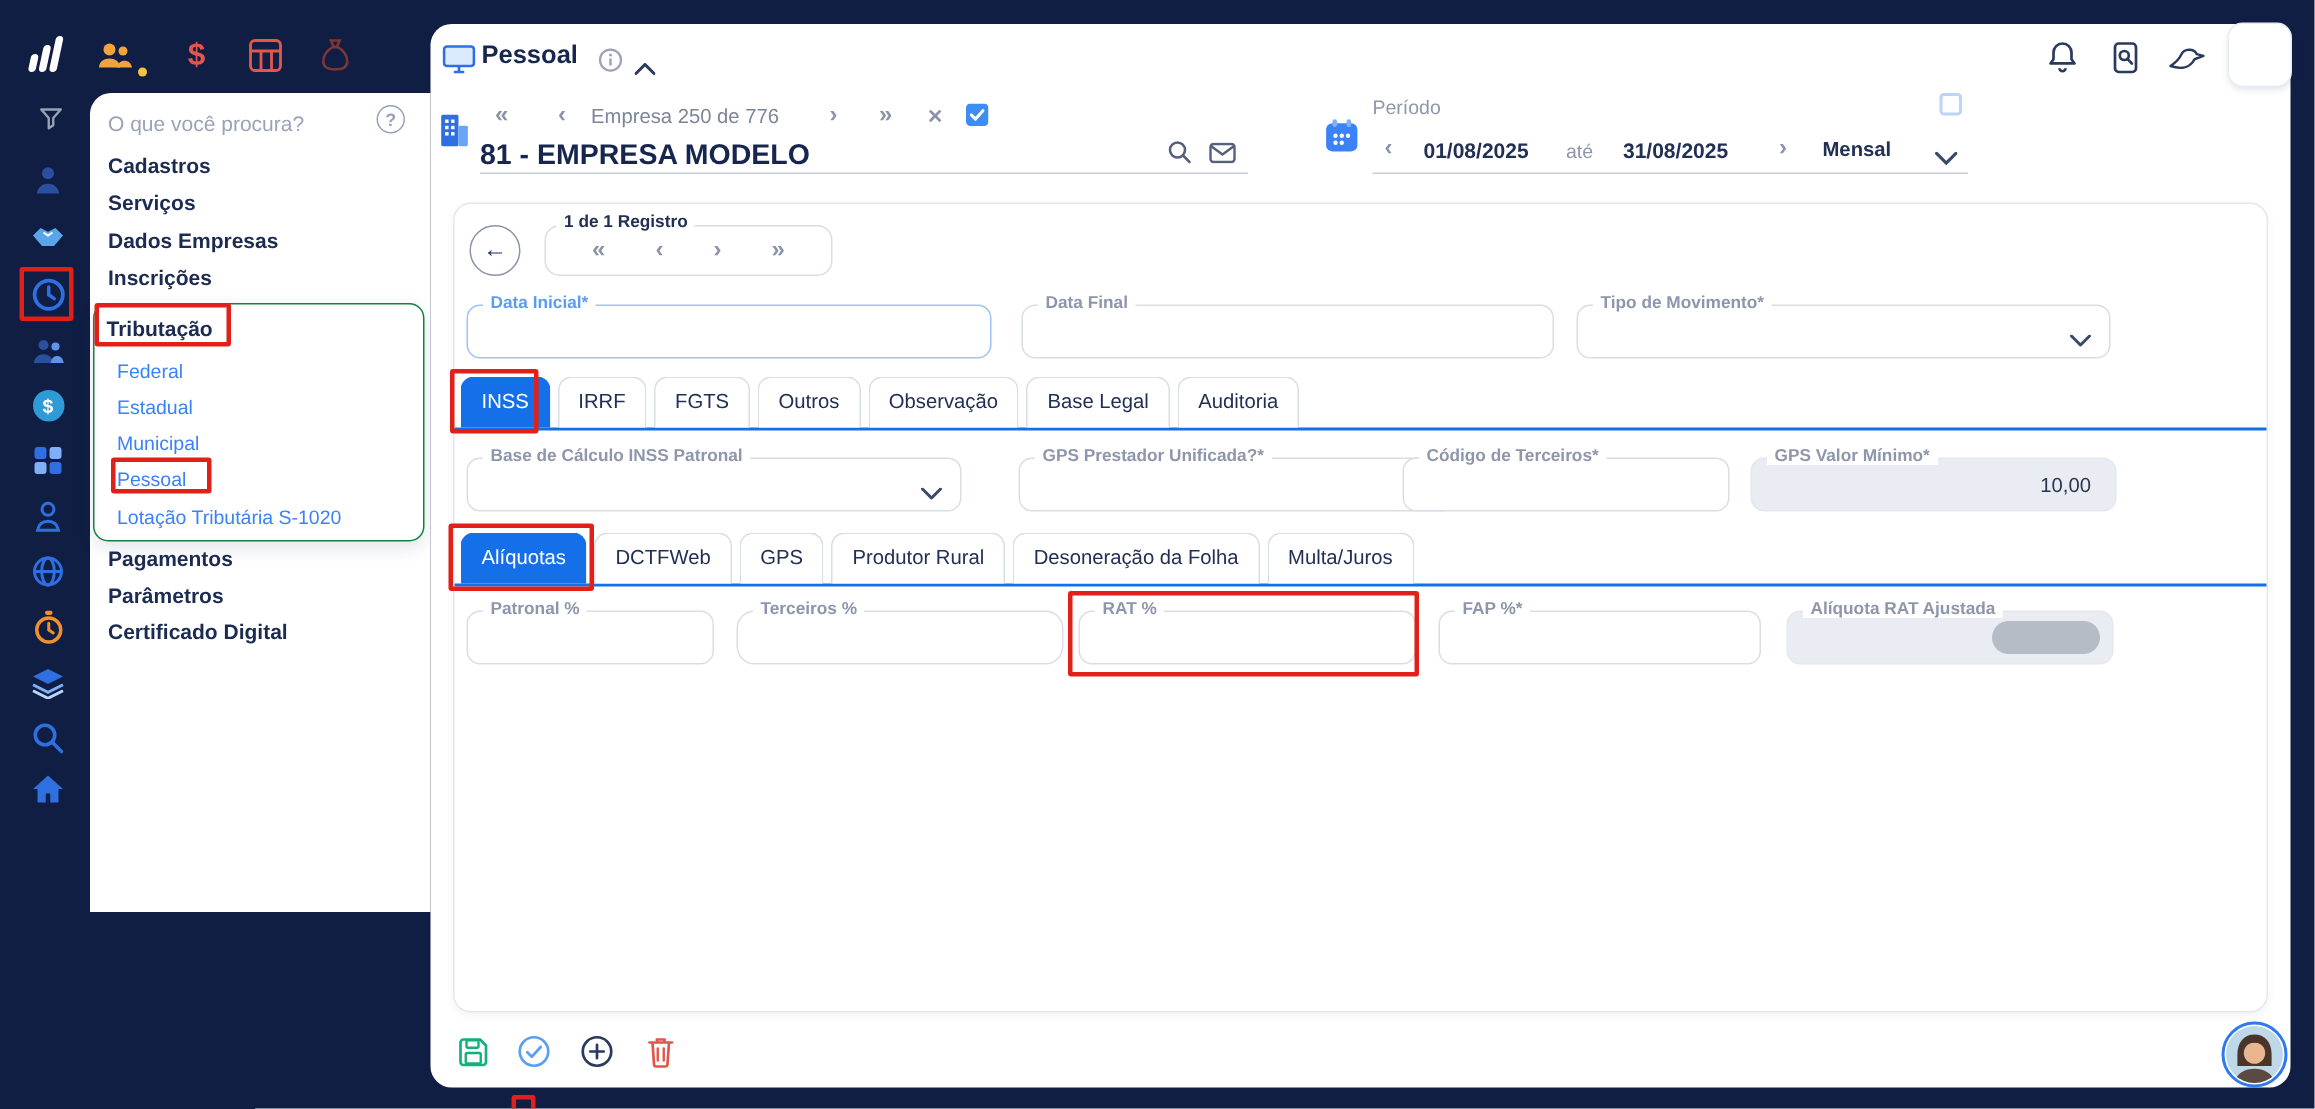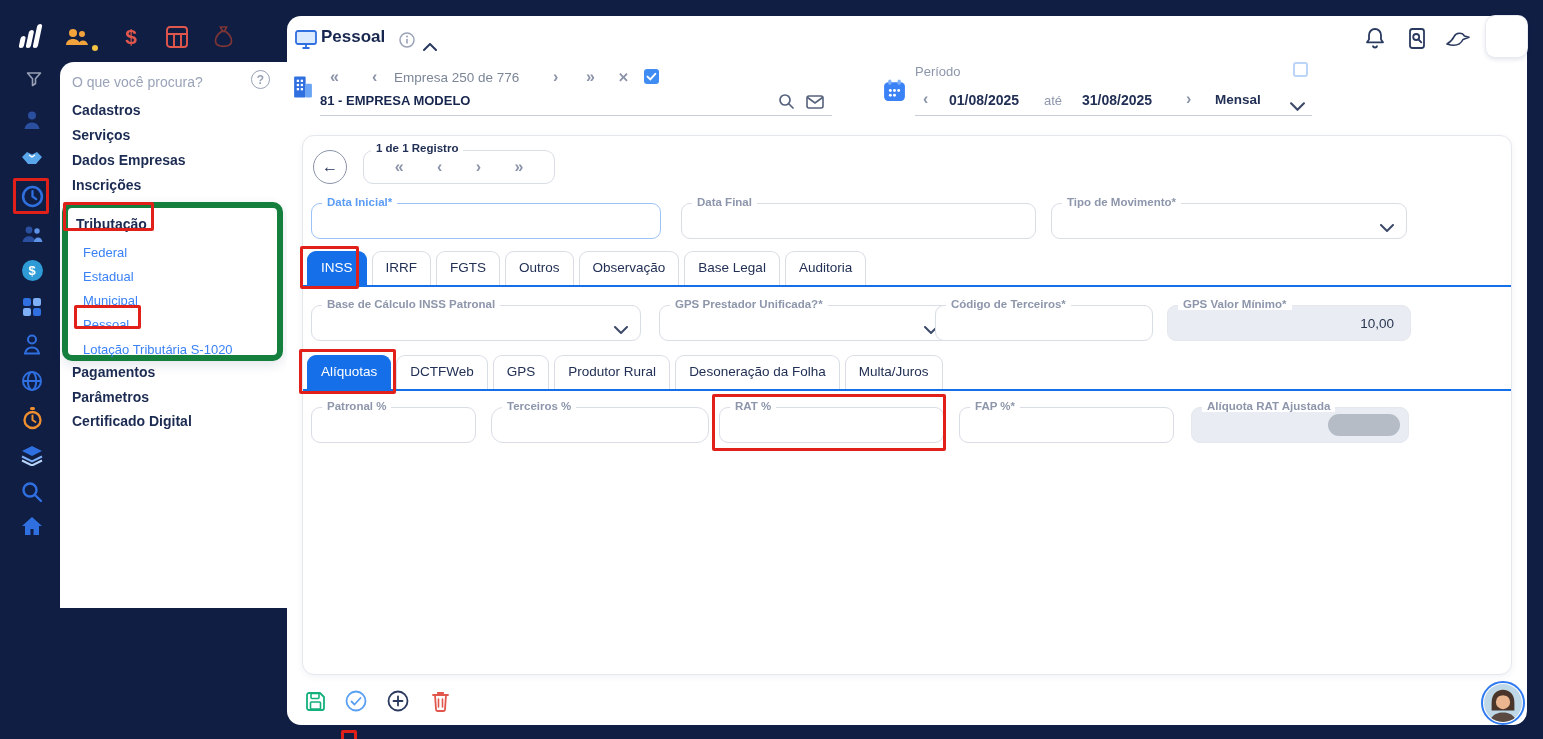--- a/index.html
+++ b/index.html
@@ -37,30 +37,30 @@
   .search-input { position:absolute; left:12px; top:8px; width:168px; height:24px;
     border:none; outline:none; background:transparent; font-family:"Liberation Sans",sans-serif;
     font-size:14px; color:#3a4663; }
   .search-input::placeholder { color:#9aa3b8; }
   .help-circle { position:absolute; left:191px; top:8px; width:19px; height:19px; border-radius:50%;
     border:1.6px solid #98a1b5; color:#98a1b5; font-size:12px; font-weight:bold;
     display:flex; align-items:center; justify-content:center; cursor:pointer; }
   .menu-item { position:absolute; left:12px; font-size:14px; font-weight:bold; color:#1c2b52;
     cursor:pointer; white-space:nowrap; }
   .submenu-card { position:absolute; left:2px; top:140px; width:221px; height:159px;
-    background:#fff; border:6px solid #15803d; border-radius:10px;
+    background:#fff; border:1px solid #15803d; border-radius:10px;
     box-shadow:0 4px 12px rgba(25,45,90,.12); }
   .submenu-title { position:absolute; left:8px; top:8px; font-size:14px; font-weight:bold; color:#1c2b52; cursor:pointer; }
   .submenu-item { position:absolute; left:15px; font-size:13px; color:#3b82f6; cursor:pointer; white-space:nowrap; }
 
   
   .page-title { position:absolute; left:34px; top:11px; font-size:17px; font-weight:bold; color:#17264e; }
   .nav-glyph { color:#8a93a8; font-size:16px; font-weight:bold; cursor:pointer; line-height:1; }
   .pager-label { position:absolute; left:107px; top:54px; font-size:13.5px; color:#7c8698; }
-  .company-name { position:absolute; left:33px; top:77px; font-size:13px; font-weight:bold; color:#17264e; }
+  .company-name { position:absolute; left:33px; top:77px; font-size:19px; font-weight:bold; color:#17264e; }
   .hline { position:absolute; height:1px; background:#c9cedb; }
   .period-title { position:absolute; left:628px; top:48px; font-size:13px; color:#8d96ab; }
   .date-text { font-size:14px; font-weight:bold; color:#223055; }
   .until-text { font-size:13px; color:#8d96ab; }
   .mode-text { font-size:13.5px; font-weight:bold; color:#223055; }
   .cb-checked { width:15px; height:15px; cursor:pointer; }
   .cb-empty { width:15px; height:15px; border:2px solid #bcd4f5; border-radius:3px; cursor:pointer; }
 
   
   .form-card { position:absolute; left:15px; top:119px; width:1210px; height:540px;
@@ -405,21 +405,21 @@
     <div class="blue-line" style="top:148.5px;"></div>
 
     <div class="field" style="left:8px;top:169px;width:330px;">
       <span class="flabel">Base de Cálculo INSS Patronal</span>
       <span class="chev">
         <svg width="14" height="8" viewBox="0 0 14 8">
             <path d="M1 1l6 6 6-6" fill="none" stroke="#3c4a68" stroke-width="2" stroke-linecap="round"></path>
           </svg>
       </span>
     </div>
-    <div class="field" style="left:356px;top:169px;width:292px;">
+    <div class="field" style="left:376px;top:169px;width:292px;">
       <span class="flabel">GPS Prestador Unificada?*</span>
       <span class="chev">
         <svg width="14" height="8" viewBox="0 0 14 8">
             <path d="M1 1l6 6 6-6" fill="none" stroke="#3c4a68" stroke-width="2" stroke-linecap="round"></path>
           </svg>
       </span>
     </div>
     <div class="field" style="left:632px;top:169px;width:218px;">
       <span class="flabel">Código de Terceiros*</span>
     </div>

